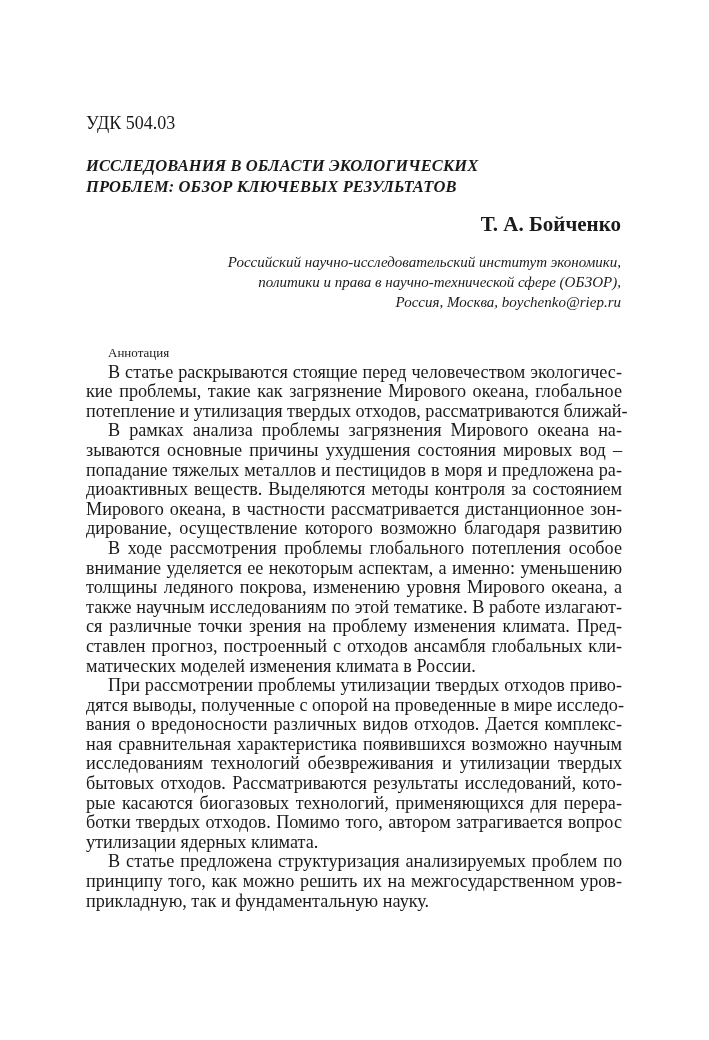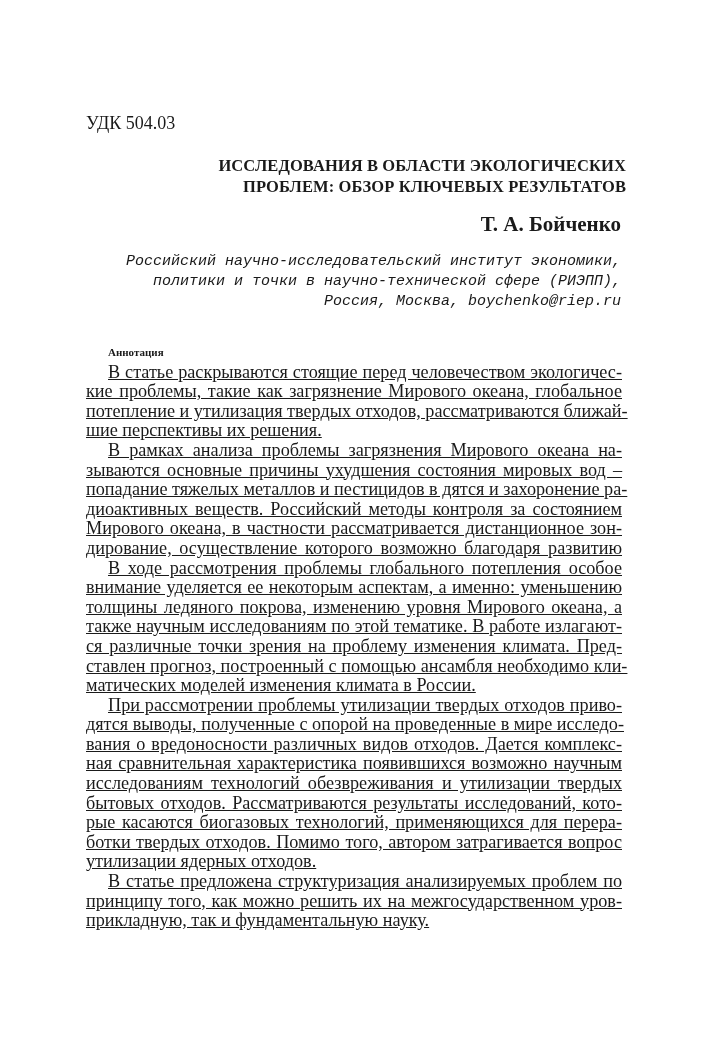--- a/index.html
+++ b/index.html
@@ -26,62 +26,62 @@
       left: 86px;
       top: 112px;
       font-size: 18px;
       line-height: 22px;
     }
     .title {
       position: absolute;
       left: 86px;
       width: 540px;
       top: 155px;
-      text-align: right;
+      text-align: left;
       font-weight: bold;
       font-size: 16.5px;
       line-height: 21px;
       letter-spacing: 0.1px;
+      font-style: italic;
     }
     .title .tline { display: block; }
     .author {
       position: absolute;
       right: 88px;
       top: 215px;
       font-weight: bold;
       font-size: 21px;
       line-height: 18px;
     }
     .affil {
       position: absolute;
       right: 88px;
       top: 252px;
       text-align: right;
       font-style: italic;
       font-size: 15px;
       line-height: 20px;
-      font-family: Liberation Mono, monospace;
     }
     .affil .aline { display: block; }
     .abstract {
       position: absolute;
       left: 86px;
       width: 536px;
       top: 343px;
       font-size: 18.2px;
       line-height: 19.6px;
     }
     .abs-heading {
-      font-weight: bold;
-      font-size: 11px;
+      font-weight: normal;
+      font-size: 13px;
       padding-left: 22px;
       line-height: 19.6px;
       display: block;
     }
-    .para { margin: 0; text-decoration: underline; }
+    .para { margin: 0; }
     .line {
       display: block;
       text-align: justify;
       text-align-last: justify;
       white-space: nowrap;
       height: 19.6px;
     }
     .line.first { padding-left: 22px; }
     .line.last { text-align-last: left; }
   </style>
@@ -94,63 +94,62 @@
 
   <div class="title">
     <span class="tline">ИССЛЕДОВАНИЯ В ОБЛАСТИ ЭКОЛОГИЧЕСКИХ</span>
     <span class="tline">ПРОБЛЕМ: ОБЗОР КЛЮЧЕВЫХ РЕЗУЛЬТАТОВ</span>
   </div>
 
   <div class="author">Т. А. Бойченко</div>
 
   <div class="affil">
     <span class="aline">Российский научно-исследовательский институт экономики,</span>
-    <span class="aline">политики и точки в научно-технической сфере (РИЭПП),</span>
+    <span class="aline">политики и права в научно-технической сфере (ОБЗОР),</span>
     <span class="aline">Россия, Москва, boychenko@riep.ru</span>
   </div>
 
   <div class="abstract">
     <span class="abs-heading">Аннотация</span>
 
     <div class="para">
       <span class="line first">В статье раскрываются стоящие перед человечеством экологичес-</span>
       <span class="line">кие проблемы, такие как загрязнение Мирового океана, глобальное</span>
       <span class="line">потепление и утилизация твердых отходов, рассматриваются ближай-</span>
-      <span class="line last">шие перспективы их решения.</span>
     </div>
 
     <div class="para">
       <span class="line first">В рамках анализа проблемы загрязнения Мирового океана на-</span>
       <span class="line">зываются основные причины ухудшения состояния мировых вод –</span>
-      <span class="line">попадание тяжелых металлов и пестицидов в дятся и захоронение ра-</span>
-      <span class="line">диоактивных веществ. Российский методы контроля за состоянием</span>
+      <span class="line">попадание тяжелых металлов и пестицидов в моря и предложена ра-</span>
+      <span class="line">диоактивных веществ. Выделяются методы контроля за состоянием</span>
       <span class="line">Мирового океана, в частности рассматривается дистанционное зон-</span>
       <span class="line">дирование, осуществление которого возможно благодаря развитию</span>
     </div>
 
     <div class="para">
       <span class="line first">В ходе рассмотрения проблемы глобального потепления особое</span>
       <span class="line">внимание уделяется ее некоторым аспектам, а именно: уменьшению</span>
       <span class="line">толщины ледяного покрова, изменению уровня Мирового океана, а</span>
       <span class="line">также научным исследованиям по этой тематике. В работе излагают-</span>
       <span class="line">ся различные точки зрения на проблему изменения климата. Пред-</span>
-      <span class="line">ставлен прогноз, построенный с помощью ансамбля необходимо кли-</span>
+      <span class="line">ставлен прогноз, построенный с отходов ансамбля глобальных кли-</span>
       <span class="line last">матических моделей изменения климата в России.</span>
     </div>
 
     <div class="para">
       <span class="line first">При рассмотрении проблемы утилизации твердых отходов приво-</span>
       <span class="line">дятся выводы, полученные с опорой на проведенные в мире исследо-</span>
       <span class="line">вания о вредоносности различных видов отходов. Дается комплекс-</span>
       <span class="line">ная сравнительная характеристика появившихся возможно научным</span>
       <span class="line">исследованиям технологий обезвреживания и утилизации твердых</span>
       <span class="line">бытовых отходов. Рассматриваются результаты исследований, кото-</span>
       <span class="line">рые касаются биогазовых технологий, применяющихся для перера-</span>
       <span class="line">ботки твердых отходов. Помимо того, автором затрагивается вопрос</span>
-      <span class="line last">утилизации ядерных отходов.</span>
+      <span class="line last">утилизации ядерных климата.</span>
     </div>
 
     <div class="para">
       <span class="line first">В статье предложена структуризация анализируемых проблем по</span>
       <span class="line">принципу того, как можно решить их на межгосударственном уров-</span>
       <span class="line last">прикладную, так и фундаментальную науку.</span>
     </div>
   </div>
 
 </div>

